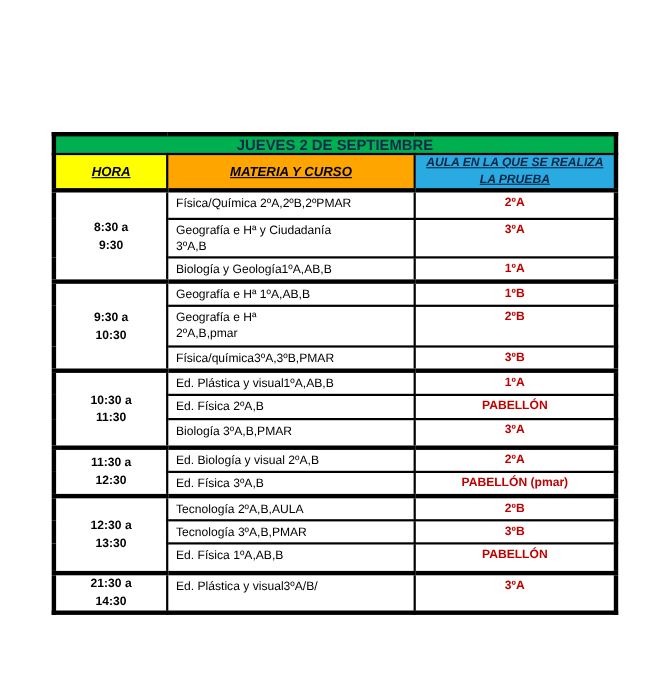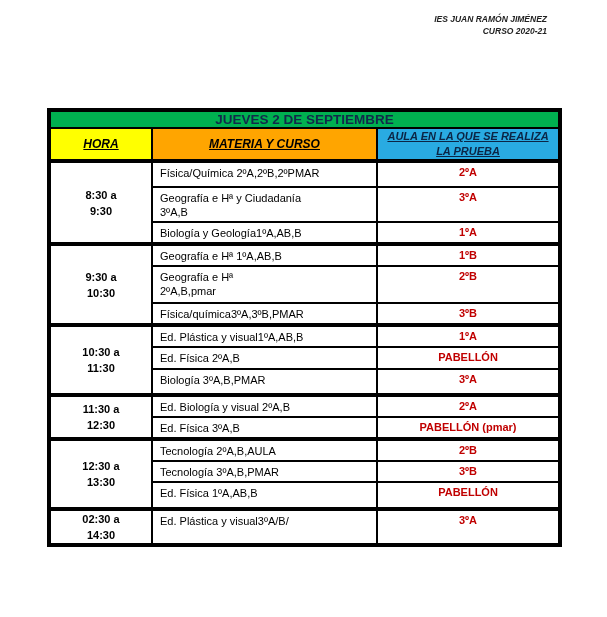--- a/index.html
+++ b/index.html
@@ -20,21 +20,21 @@
     text-align: right;
     font-size: 8.5px;
     font-weight: bold;
     font-style: italic;
     color: #222;
     line-height: 11.5px;
   }
   table.schedule {
     position: absolute;
     left: 47px;
-    top: 108px;
+    top: 120px;
     width: 511px;
     border-collapse: collapse;
     table-layout: fixed;
     border: 4px solid #000;
   }
   table.schedule td {
     border: 2px solid #000;
     overflow: hidden;
   }
   td.title {
@@ -99,24 +99,20 @@
   tr.b5r1 td { height: 16px; }
   tr.b5r2 td { height: 14px; }
   tr.b5r3 td { height: 27px; }
   tr.b6r1 td { height: 34px; }
 </style>
 </head>
 <body>
 
 <div class="page">
 
-  <div class="doc-header">
-    <div>IES JUAN RAMÓN JIMÉNEZ</div>
-    <div>CURSO 2020-21</div>
-  </div>
 
   <table class="schedule">
     <colgroup>
       <col style="width:103px">
       <col style="width:225px">
       <col style="width:183px">
     </colgroup>
     <tbody>
       <tr>
         <td colspan="3" class="title">JUEVES 2 DE SEPTIEMBRE</td>
@@ -206,21 +202,21 @@
         <td class="subj"><span class="l1">Tecnología 3ºA,B,PMAR</span><span class="l2"></span></td>
         <td class="room">3ºB</td>
       </tr>
       <tr class="b5r3">
         <td class="subj"><span class="l1">Ed. Física 1ºA,AB,B</span><span class="l2"></span></td>
         <td class="room">PABELLÓN</td>
       </tr>
 
       <tr class="block-start b6r1">
         <td class="time">
-          <div>02:30 a</div>
+          <div>21:30 a</div>
           <div>14:30</div>
         </td>
         <td class="subj"><span class="l1">Ed. Plástica y visual3ºA/B/</span><span class="l2"></span></td>
         <td class="room">3ºA</td>
       </tr>
     </tbody>
   </table>
 </div>
 
 </body></html>

